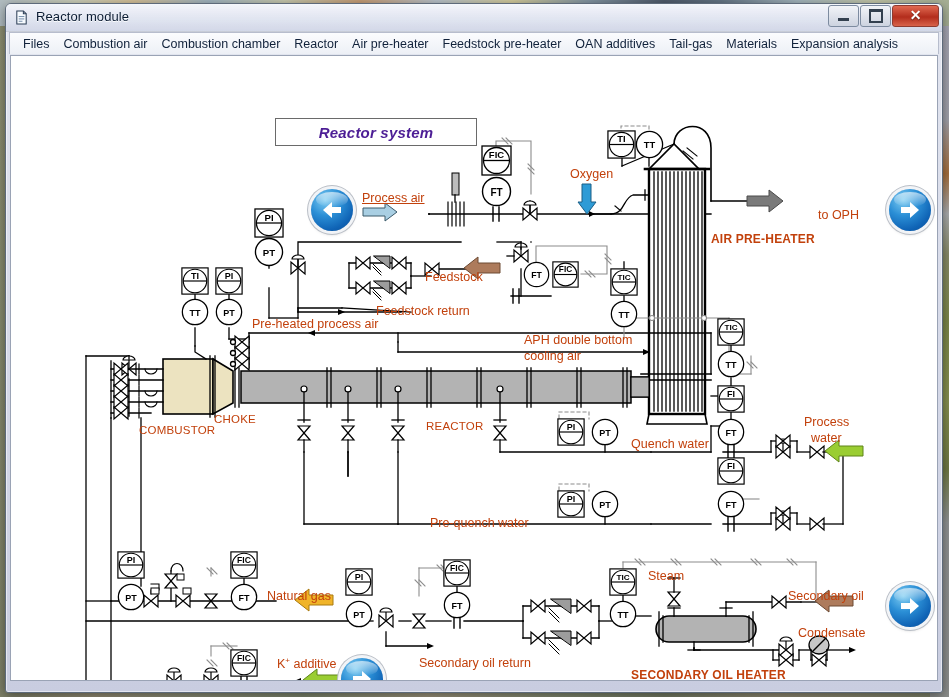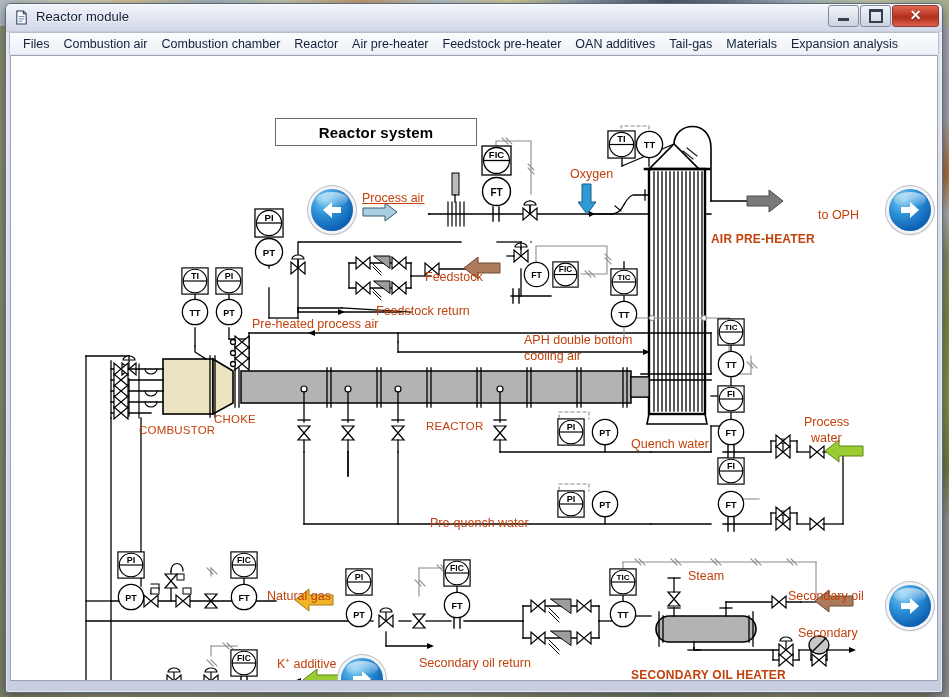--- a/index.html
+++ b/index.html
@@ -60,21 +60,21 @@
   #canvaswrap{position:absolute;left:4px;top:51px;right:4px;bottom:11px;
     background:#fff;border:1px solid #9aa3b5;overflow:hidden;}
   #canvas{position:absolute;left:0;top:0;width:930px;height:625px;}
 
   
   .lbl{position:absolute;font-size:12.5px;color:#c2410c;white-space:nowrap;line-height:1;}
   .lbl.b{font-weight:bold;font-size:12px;letter-spacing:.2px;}
   .lbl.eq{font-size:11.5px;letter-spacing:.2px;}
   #title-box{position:absolute;left:264px;top:62px;width:200px;height:26px;
     border:1px solid #6a6a6a;background:#fff;display:flex;align-items:center;justify-content:center;}
-  #title-box span{color:#000000;font-weight:bold;font-size:15px;letter-spacing:.2px;}
+  #title-box span{color:#4c1d95;font-weight:bold;font-size:15px;letter-spacing:.2px;font-style:italic;}
 
   .navbtn{position:absolute;width:42px;height:42px;border-radius:50%;
     background:
       radial-gradient(circle at 34% 26%,#7fcdf2 0%,#2b8fd6 38%,#0f63b5 72%,#0a4d92 100%);
     box-shadow:0 0 0 3px #f2f4f7,0 0 0 4px #b9bec6,0 2px 4px rgba(0,0,0,.4);
     display:flex;align-items:center;justify-content:center;}
   .navbtn:after{content:"";position:absolute;left:5px;top:3px;width:32px;height:15px;border-radius:50%;
     background:linear-gradient(180deg,rgba(255,255,255,.62),rgba(255,255,255,0));}
   .navbtn svg{position:relative;z-index:2;}
 </style>
@@ -914,23 +914,23 @@
     <div class="lbl eq" style="left:203px;top:358px;">CHOKE</div>
     <div class="lbl eq" style="left:415px;top:365px;">REACTOR</div>
     <div class="lbl" style="left:620px;top:382px;">Quench water</div>
     <div class="lbl" style="left:419px;top:461px;">Pre-quench water</div>
     <div class="lbl" style="left:793px;top:360px;">Process</div>
     <div class="lbl" style="left:800px;top:376px;">water</div>
     <div class="lbl" style="left:256px;top:534px;">Natural gas</div>
     <div class="lbl" style="left:266px;top:601px;"><span>K</span><sup style="font-size:8px;">+</sup><span> additive</span></div>
 
     <div class="lbl" style="left:408px;top:601px;">Secondary oil return</div>
-    <div class="lbl" style="left:637px;top:514px;margin-left:40px;">Steam</div>
+    <div class="lbl" style="left:637px;top:514px;">Steam</div>
     <div class="lbl" style="left:777px;top:534px;">Secondary oil</div>
-    <div class="lbl" style="left:787px;top:571px;">Secondary</div>
+    <div class="lbl" style="left:787px;top:571px;">Condensate</div>
     <div class="lbl b" style="left:620px;top:613px;">SECONDARY OIL HEATER</div>
 
     <div class="navbtn" style="left:300px;top:133px;">
       <svg width="24" height="24" viewBox="0 0 24 24">
         <path d="M21,9 h-9 v-5 l-9,8 l9,8 v-5 h9 z" fill="#fff"></path>
       </svg>
     </div>
     <div class="navbtn" style="left:878px;top:133px;">
       <svg width="24" height="24" viewBox="0 0 24 24">
         <path d="M3,9 h9 v-5 l9,8 l-9,8 v-5 h-9 z" fill="#fff"></path>

